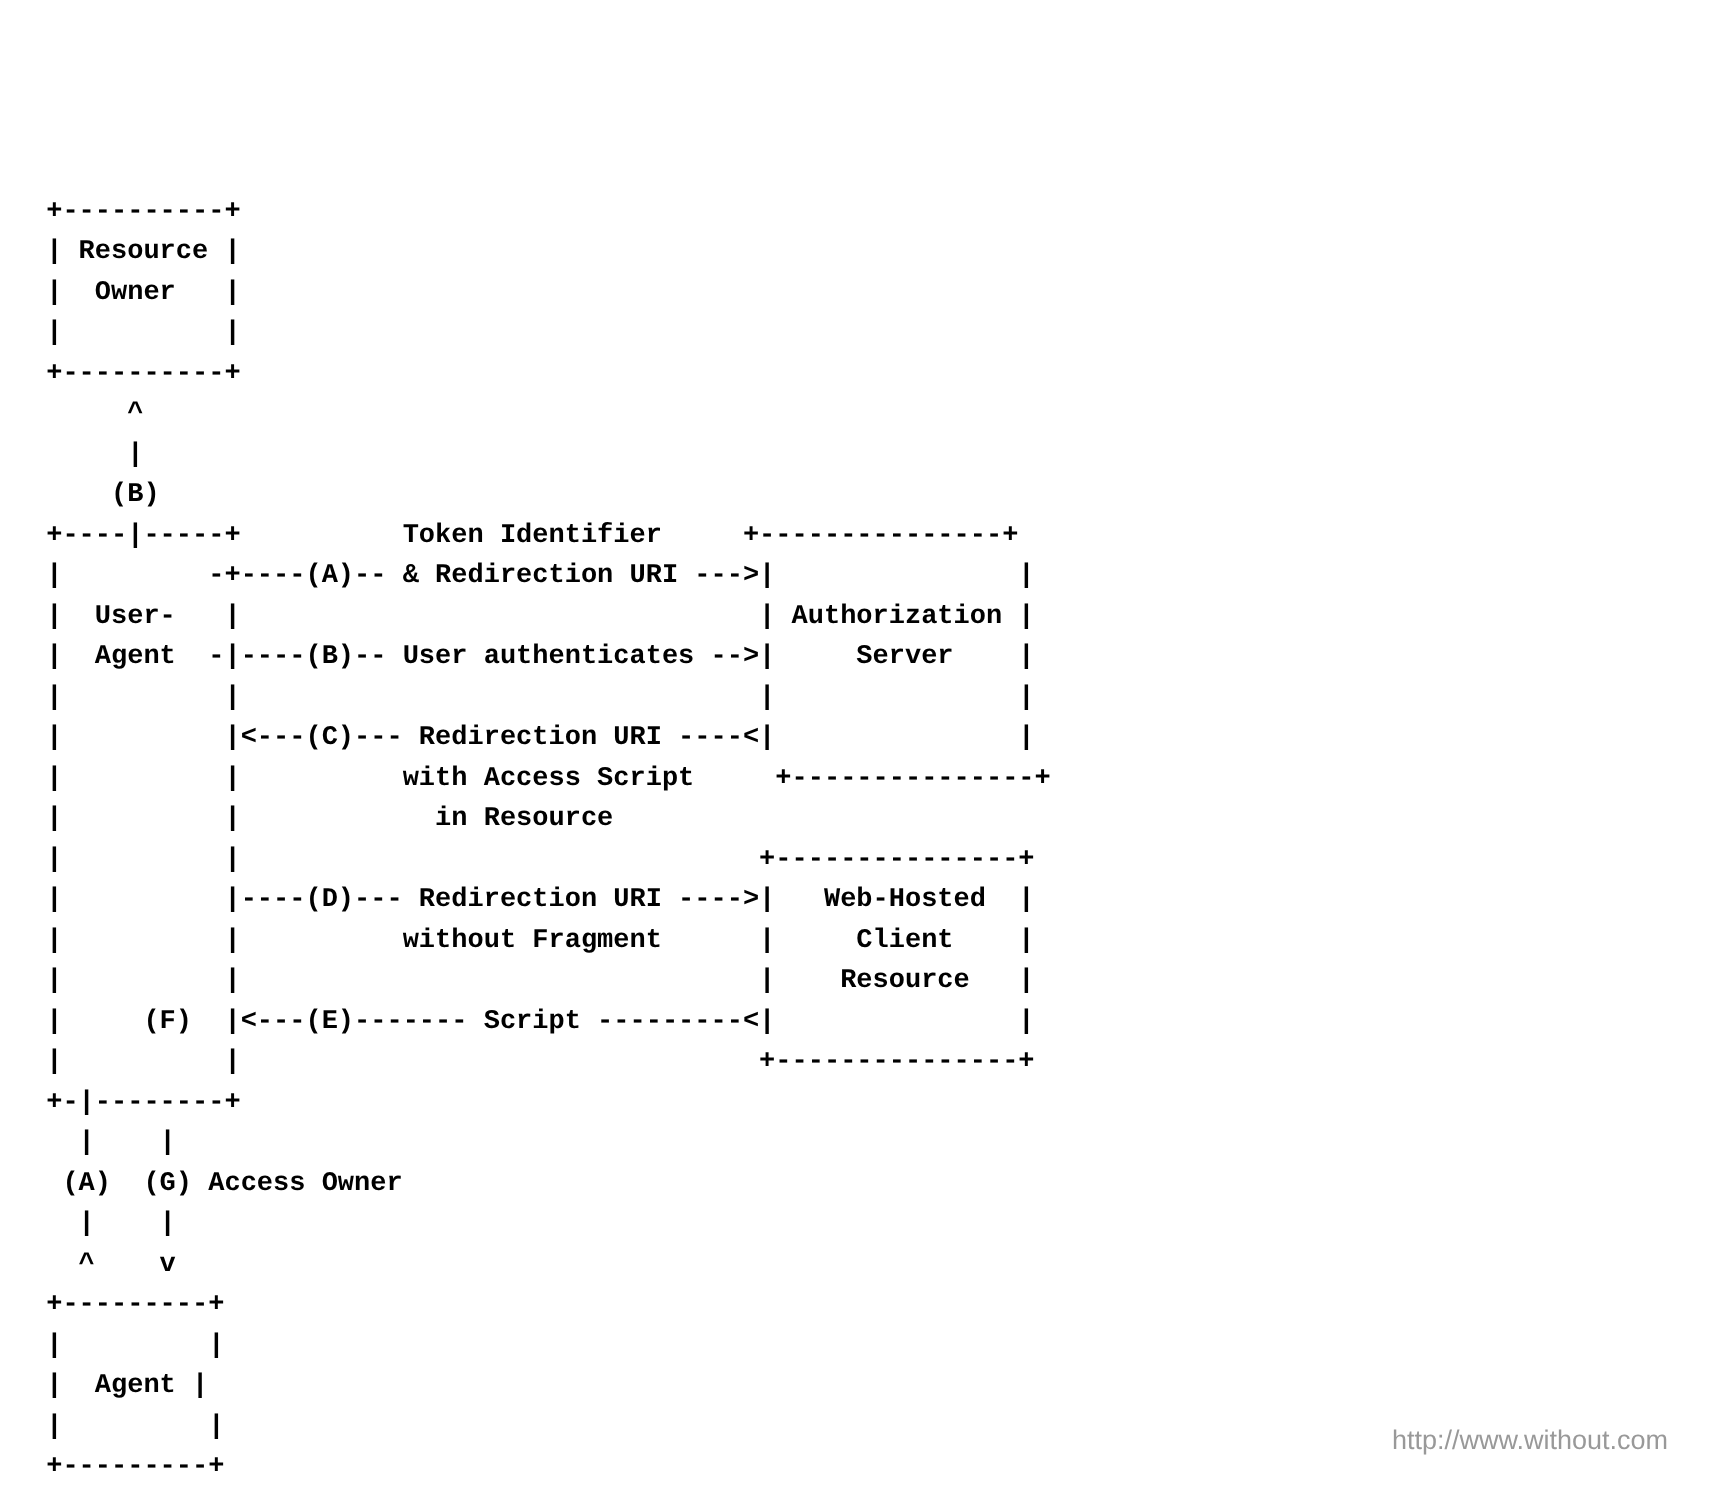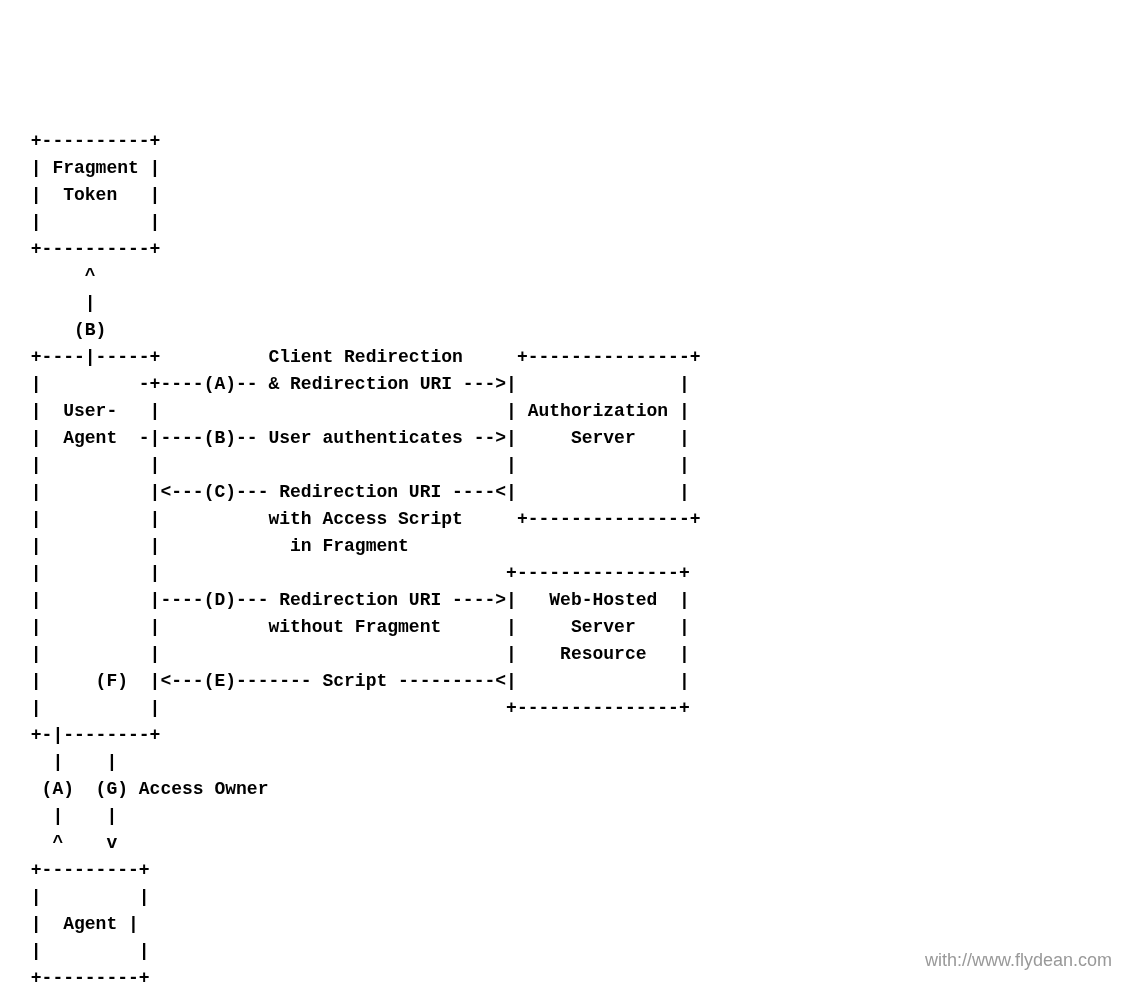--- a/index.html
+++ b/index.html
@@ -28,48 +28,48 @@
       font-size: 18px;
       font-weight: normal;
     }
   </style>
 </head>
 <body>
 
 
 
 <div class="diagram"><span> +----------+</span>
-<span> | Fragment |</span>
-<span> |  Token   |</span>
+<span> | Resource |</span>
+<span> |  Owner   |</span>
 <span> |          |</span>
 <span> +----------+</span>
 <span>      ^</span>
 <span>      |</span>
 <span>     (B)</span>
-<span> +----|-----+          Client Redirection     +---------------+</span>
+<span> +----|-----+          Token Identifier     +---------------+</span>
 <span> |         -+----(A)-- &amp; Redirection URI ---&gt;|               |</span>
 <span> |  User-   |                                | Authorization |</span>
 <span> |  Agent  -|----(B)-- User authenticates --&gt;|     Server    |</span>
 <span> |          |                                |               |</span>
 <span> |          |&lt;---(C)--- Redirection URI ----&lt;|               |</span>
 <span> |          |          with Access Script     +---------------+</span>
-<span> |          |            in Fragment</span>
+<span> |          |            in Resource</span>
 <span> |          |                                +---------------+</span>
 <span> |          |----(D)--- Redirection URI ----&gt;|   Web-Hosted  |</span>
-<span> |          |          without Fragment      |     Server    |</span>
+<span> |          |          without Fragment      |     Client    |</span>
 <span> |          |                                |    Resource   |</span>
 <span> |     (F)  |&lt;---(E)------- Script ---------&lt;|               |</span>
 <span> |          |                                +---------------+</span>
 <span> +-|--------+</span>
 <span>   |    |</span>
 <span>  (A)  (G) Access Owner</span>
 <span>   |    |</span>
 <span>   ^    v</span>
 <span> +---------+</span>
 <span> |         |</span>
 <span> |  Agent |</span>
 <span> |         |</span>
 <span> +---------+</span></div>
 
-<div class="watermark">with://www.flydean.com</div>
+<div class="watermark">http://www.without.com</div>
 
 
 
 
 </body></html>

